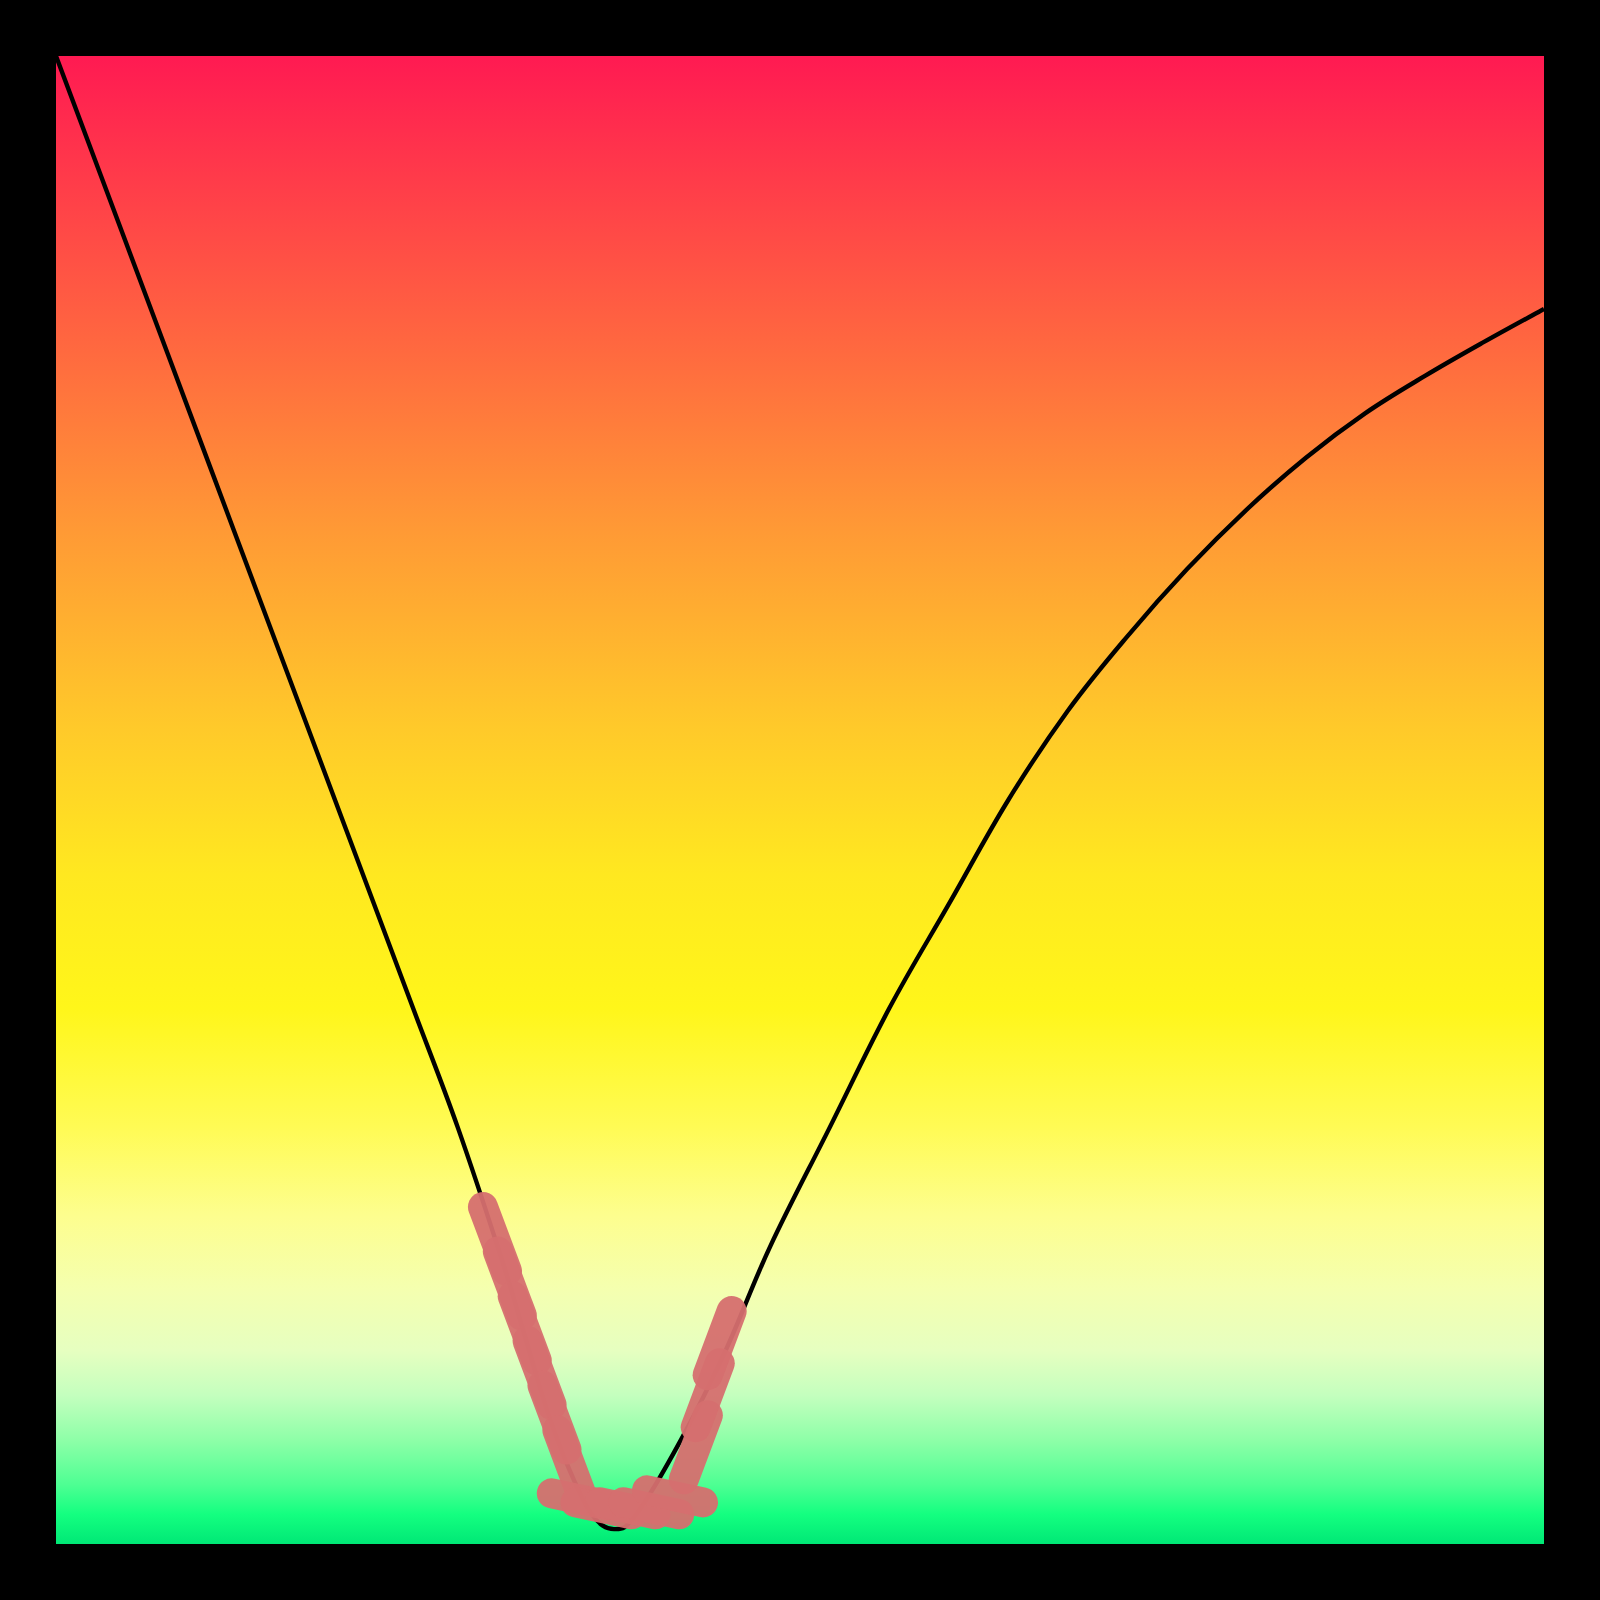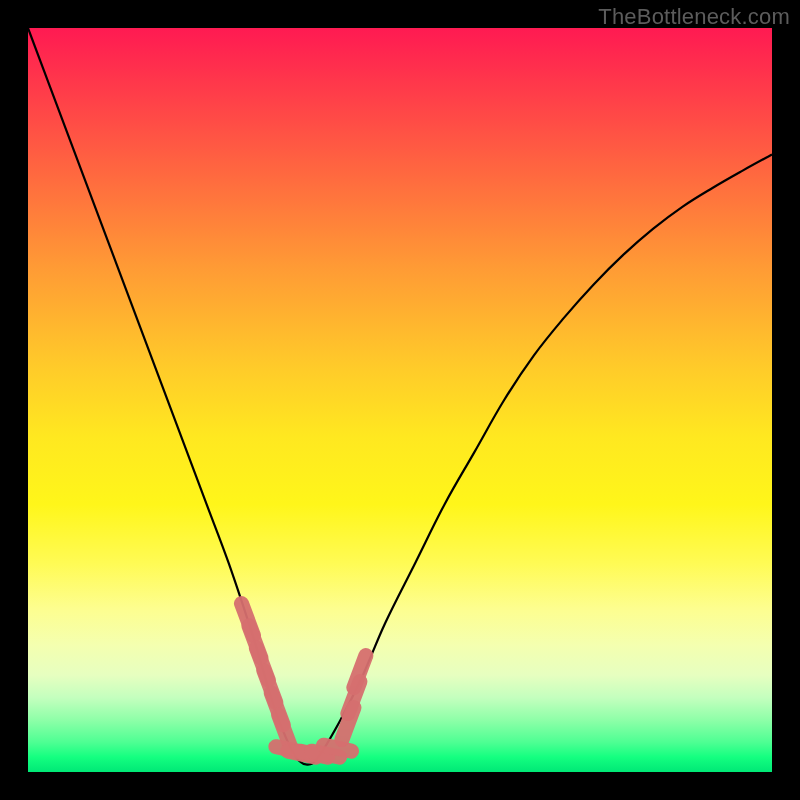--- a/index.html
+++ b/index.html
@@ -82,14 +82,13 @@
           <line x1="271.696" y1="723.144" x2="299.696" y2="729.144" stroke="#d66f6f" stroke-width="15" stroke-linecap="round" opacity="0.95"></line>
           <line x1="283.6" y1="723.144" x2="311.6" y2="729.144" stroke="#d66f6f" stroke-width="15" stroke-linecap="round" opacity="0.95"></line>
           <line x1="295.504" y1="717.192" x2="323.504" y2="723.192" stroke="#d66f6f" stroke-width="15" stroke-linecap="round" opacity="0.95"></line>
           <line x1="313.92" y1="711.64" x2="325.92" y2="679.64" stroke="#d66f6f" stroke-width="15" stroke-linecap="round" opacity="0.95"></line>
           <line x1="319.87199999999996" y1="685.6" x2="331.87199999999996" y2="653.6" stroke="#d66f6f" stroke-width="15" stroke-linecap="round" opacity="0.95"></line>
           <line x1="325.824" y1="659.56" x2="337.824" y2="627.56" stroke="#d66f6f" stroke-width="15" stroke-linecap="round" opacity="0.95"></line>
         </g>
     </svg>
   </div>
 
-  <div class="watermark">TheBottleneck.com</div>
 </div>
 
 </body></html>

